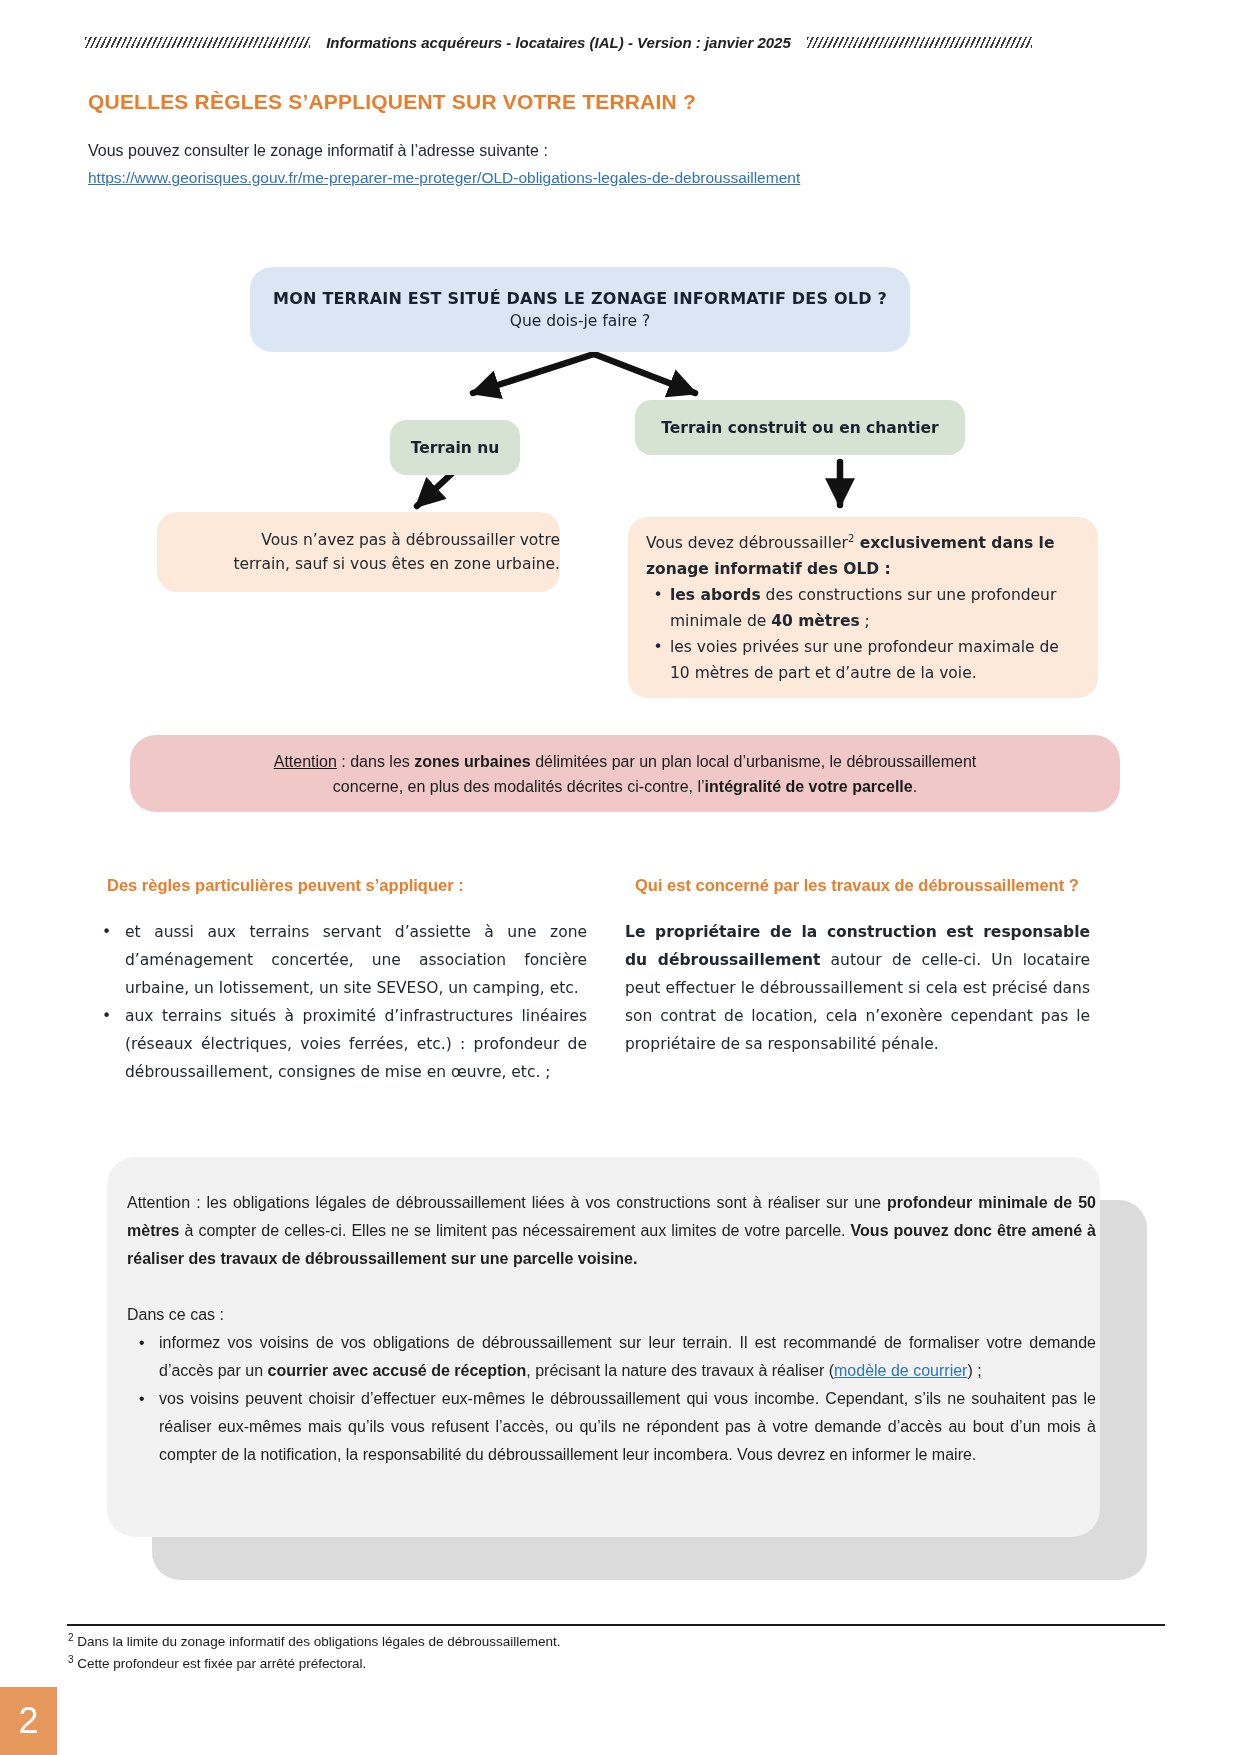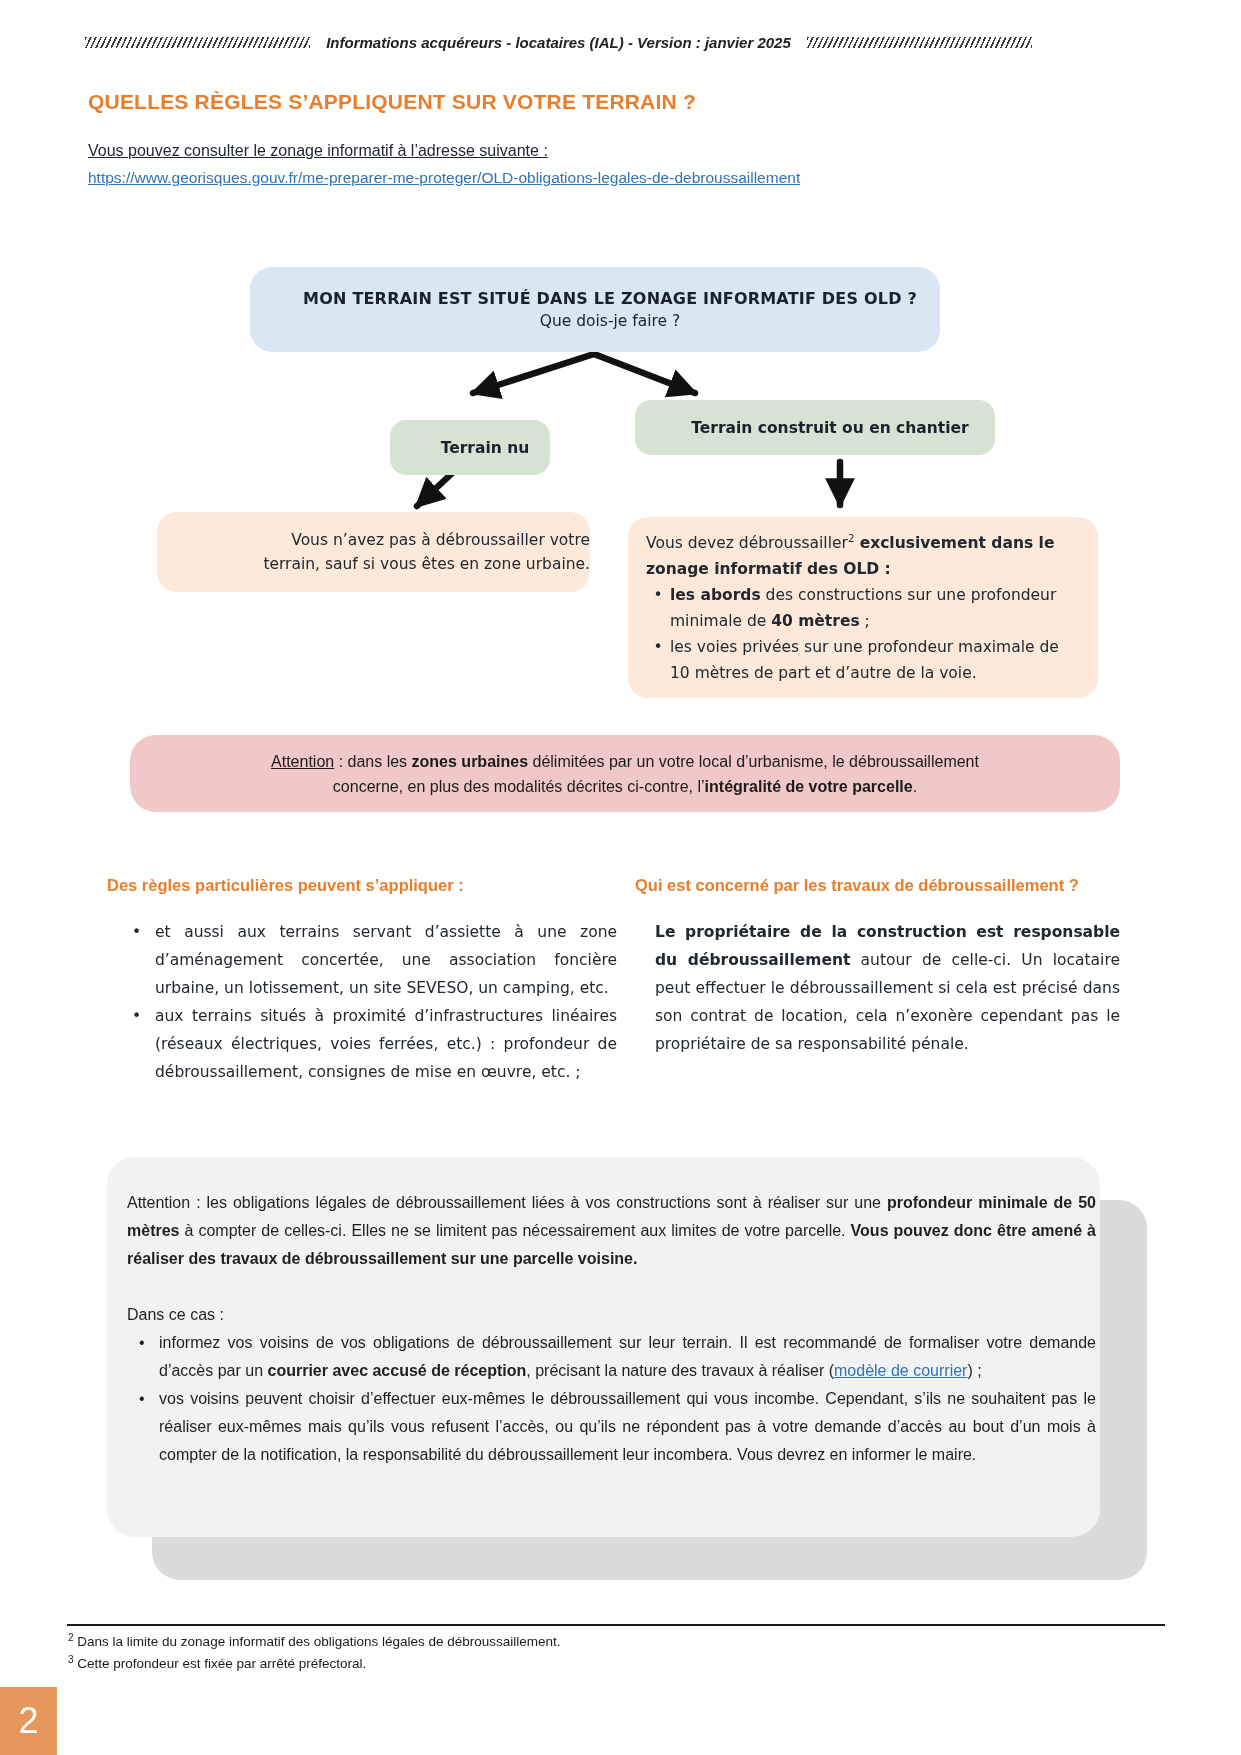--- a/index.html
+++ b/index.html
@@ -1,29 +1,29 @@
 <!DOCTYPE html>
 <html><head>
 <meta charset="utf-8">
 <style>
   html,body{margin:0;padding:0;}
   body{
     width:1241px;height:1755px;position:relative;background:#ffffff;
     font-family:"Liberation Sans", sans-serif;color:#1E2433;overflow:hidden;
   }
   .abs{position:absolute;}
-  .geo{font-family:"DejaVu Sans", sans-serif;padding-left:30px;}
+  .geo{font-family:"DejaVu Sans", sans-serif;}
   b,.b{font-weight:bold;}
   
   .header{left:85px;top:34px;width:947px;display:flex;align-items:center;gap:16px;text-align:right;}
   .hatch{height:11px;flex:1;background:repeating-linear-gradient(115deg,#3a3a3a 0 1.6px,transparent 1.6px 4.6px);}
   .header-text{font-style:italic;font-size:15px;font-weight:600;color:#222;white-space:nowrap;}
   
   .title{left:88px;top:90px;font-size:21px;font-weight:bold;color:#E87E2B;letter-spacing:.2px;}
-  .lead{left:88px;top:142px;font-size:16px;text-decoration:underline;}
+  .lead{left:88px;top:142px;font-size:16px;}
   .link{color:#2E74B5;text-decoration:underline;}
   .lead-link{left:88px;top:169px;font-size:15.5px;}
   
   .qbox{left:250px;top:267px;width:660px;height:85px;background:#DAE6F3;border-radius:22px;
         display:flex;flex-direction:column;align-items:center;justify-content:center;color:#18222F;}
   .qbox .l1{font-weight:bold;font-size:16px;letter-spacing:.2px;}
   .qbox .l2{font-size:15.5px;margin-top:4px;}
   .gbox{background:#D7E3D2;border-radius:16px;display:flex;align-items:center;justify-content:center;
         font-weight:bold;font-size:15.5px;color:#18222F;}
   .gb1{left:390px;top:400px;width:130px;height:55px;margin-top:20px;}
@@ -115,21 +115,21 @@
     <span class="btxt"><b>les abords</b><span> des constructions sur une profondeur minimale de </span><b>40 mètres</b><span> ;</span></span>
   </div>
   <div class="brow">
     <span class="dot">•</span>
     <span class="btxt">les voies privées sur une profondeur maximale de 10 mètres de part et d’autre de la voie.</span>
   </div>
 </div>
 
 <div class="abs pink">
   <div>
-    <span class="u">Attention</span><span> : dans les </span><b>zones urbaines</b><span> délimitées par un votre local d’urbanisme, le débroussaillement</span>
+    <span class="u">Attention</span><span> : dans les </span><b>zones urbaines</b><span> délimitées par un plan local d’urbanisme, le débroussaillement</span>
   </div>
   <div>
     <span>concerne, en plus des modalités décrites ci-contre, l’</span><b>intégralité de votre parcelle</b><span>.</span>
   </div>
 </div>
 
 <div class="abs colhead lh">Des règles particulières peuvent s’appliquer :</div>
 <div class="abs colhead rh">Qui est concerné par les travaux de débroussaillement ?</div>
 
 <div class="abs colbody geo lc">

